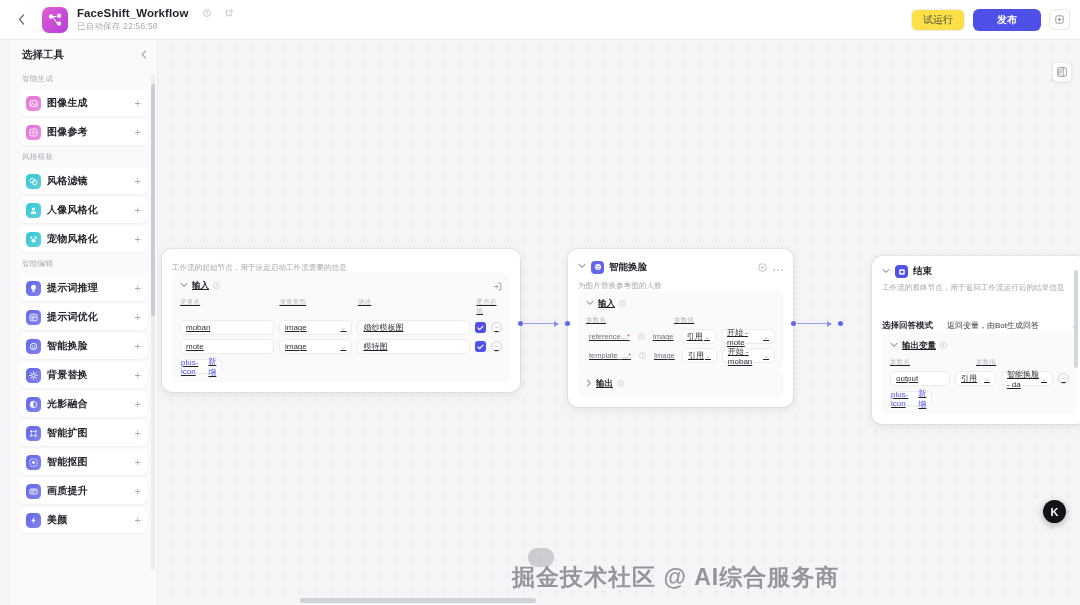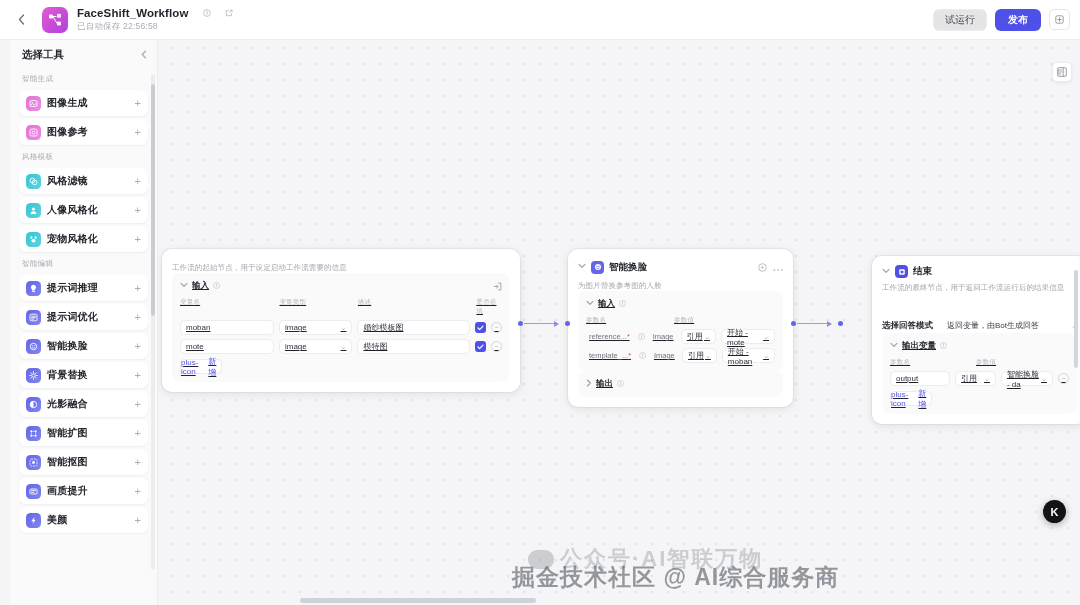--- a/index.html
+++ b/index.html
@@ -34,25 +34,25 @@
   }
   .wf-logo svg { display:block; }
   .wf-meta { margin-left: 9px; display: flex; flex-direction: column; justify-content: center; }
   .wf-title-row { display: flex; align-items: center; gap: 14px; }
   .wf-title { font-size: 11.5px; font-weight: bold; color: #1f2329; letter-spacing: .1px; }
   .tiny-ic { font-size: 8.5px; color: #b5b8bf; line-height: 1; display:flex; align-items:center; }
   .wf-sub { font-size: 8.5px; color: #a9adb4; margin-top: 2px; letter-spacing: .2px; }
   .top-right { margin-left: auto; display: flex; align-items: center; gap: 8px; margin-right: 10px; }
   .btn-test {
     height: 22px; padding: 0 11px; border-radius: 6px;
-    background: #e5e5e5; color: #40454d; border: 1px solid #ececf0;
+    background: #fde047; color: #40454d; border: 1px solid #ececf0;
     font-size: 10px; display: flex; align-items: center; cursor: pointer;
   }
   .btn-pub {
-    height: 22px; padding: 0 13px; border-radius: 6px;
+    height: 22px; padding: 0 24px; border-radius: 6px;
     background: #4e50e8; color: #fff; border: none;
     font-size: 10px; font-weight: bold; display: flex; align-items: center; cursor: pointer;
   }
   .btn-sq {
     width: 21px; height: 21px; border-radius: 5px; border: 1px solid #e6e6eb;
     background:#fff; display: flex; align-items: center; justify-content: center;
     color: #8a8f97; cursor: pointer;
   }
 
   
@@ -638,20 +638,20 @@
     <div class="edge" style="left:376px; top:283px; width:34px;"></div>
     <div class="port" style="left:417px; top:281px;"></div>
     <div class="port" style="left:643px; top:281px;"></div>
     <div class="edge" style="left:649px; top:283px; width:34px;"></div>
     <div class="port" style="left:690px; top:281px;"></div>
 
     <div class="kbtn">K</div>
   </div>
 
   <div class="wm wm-a">
-    <span class="dot"></span><span>公众号·AI智联万物</span>
+    <span class="dot"></span>
   </div>
   <div class="wm wm-b">掘金技术社区 @ AI综合服务商</div>
 
   <div class="hscroll-track"></div>
   <div class="hscroll-thumb"></div>
   <div class="vscroll-thumb"></div>
 </div>
 
 </body></html>

